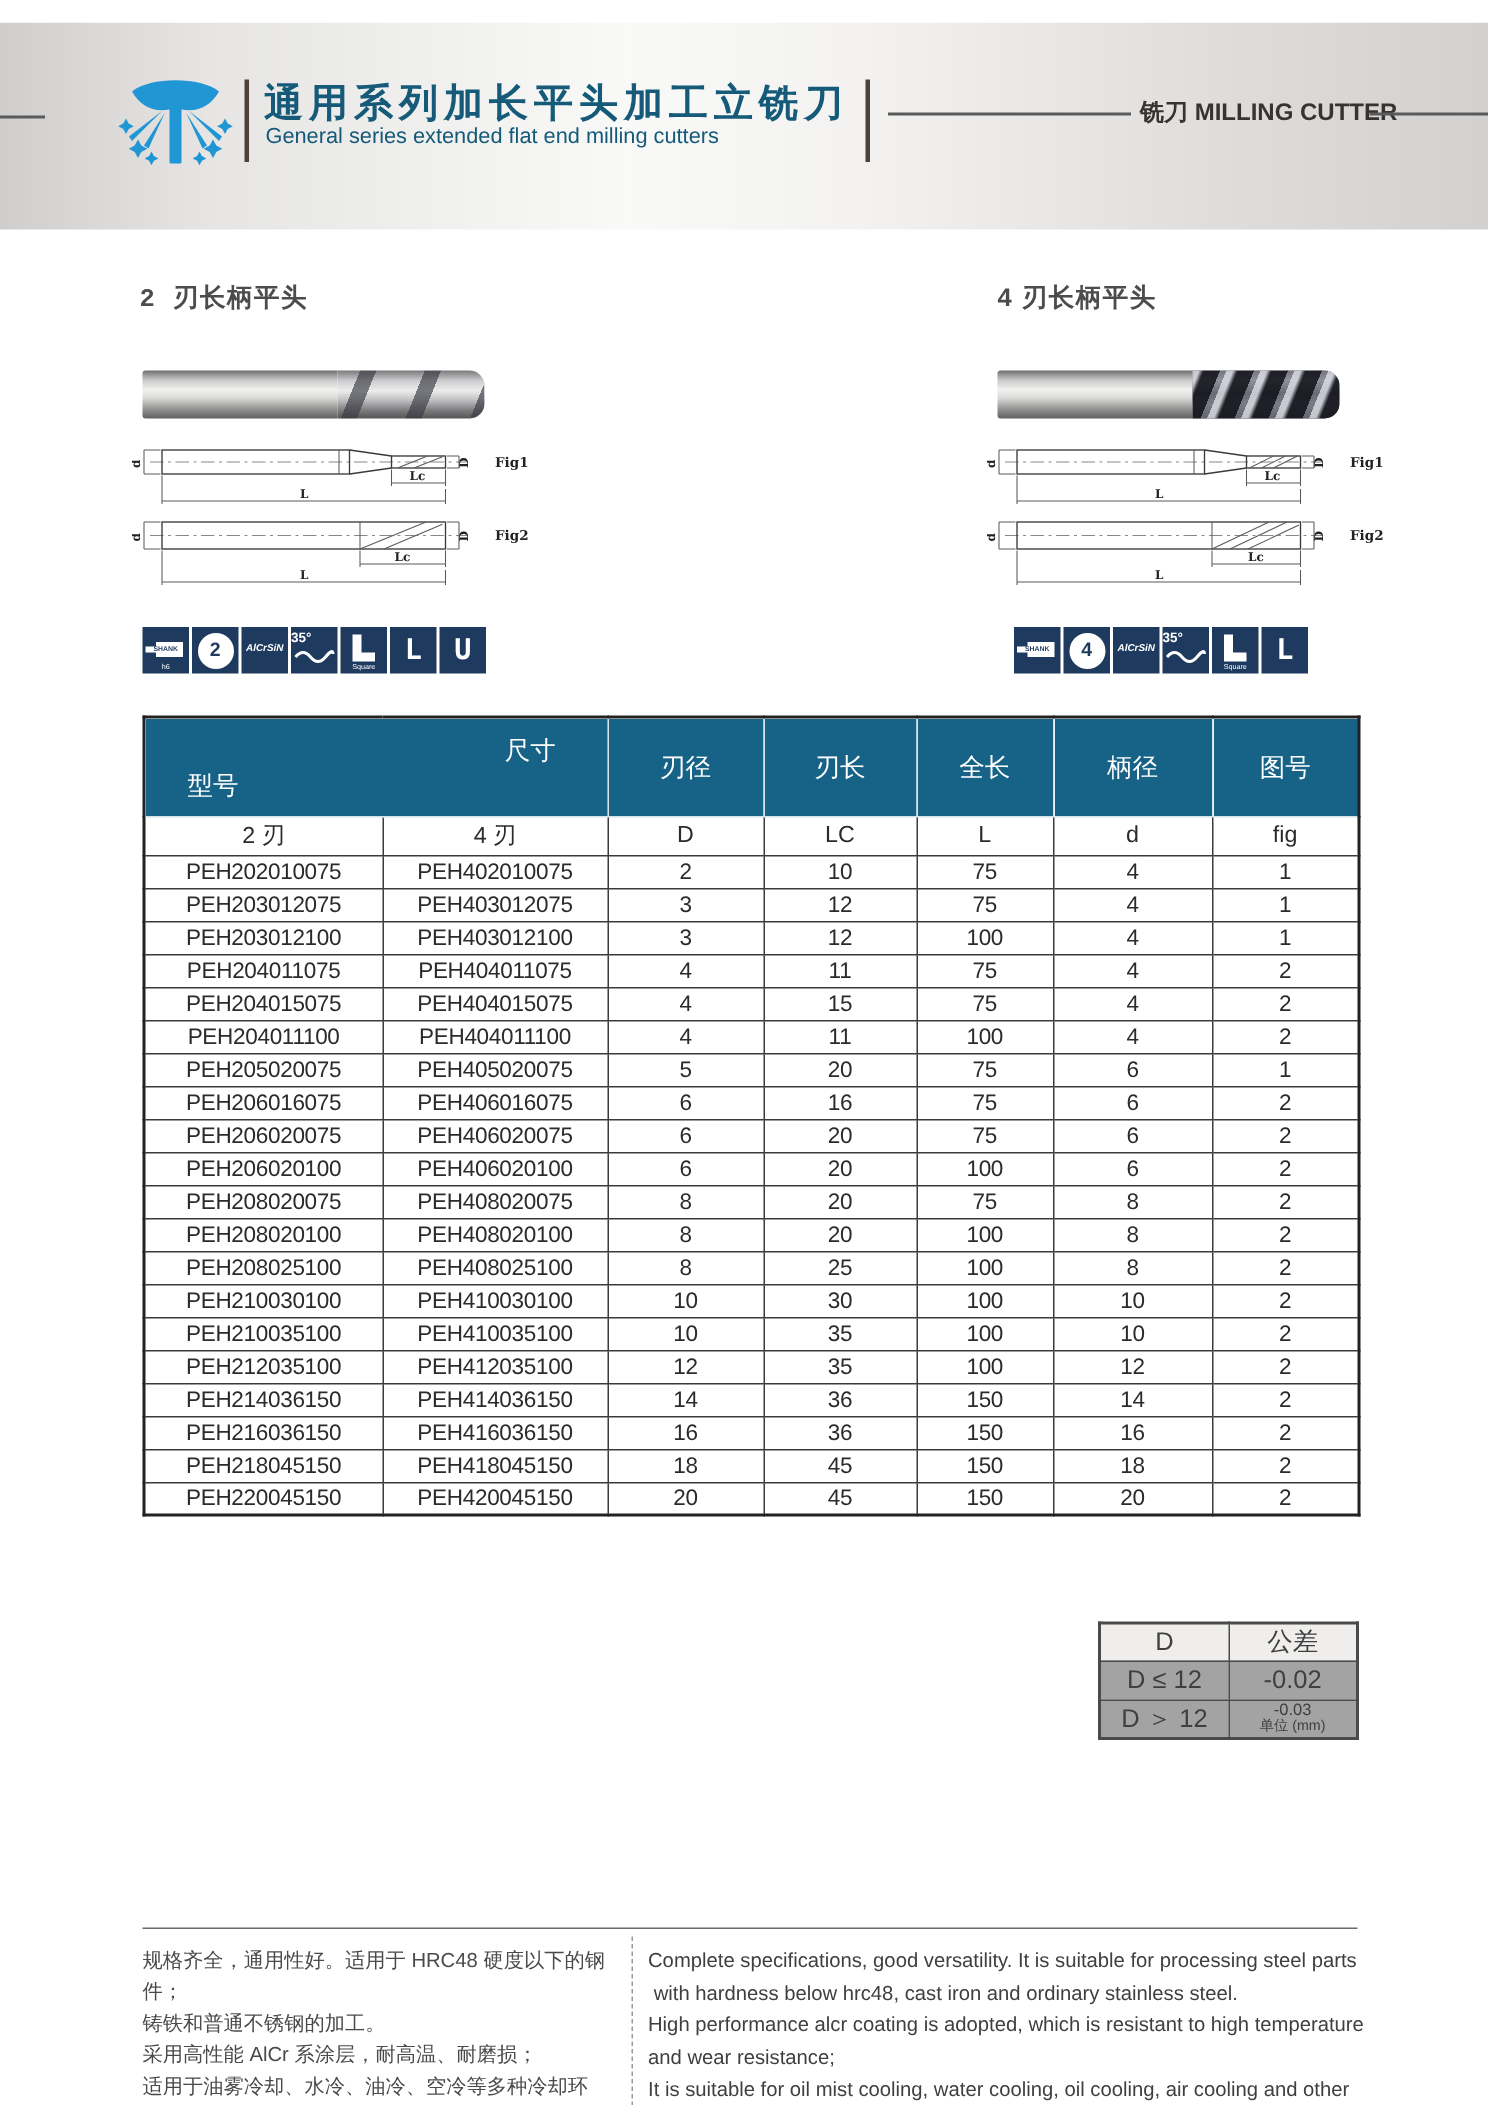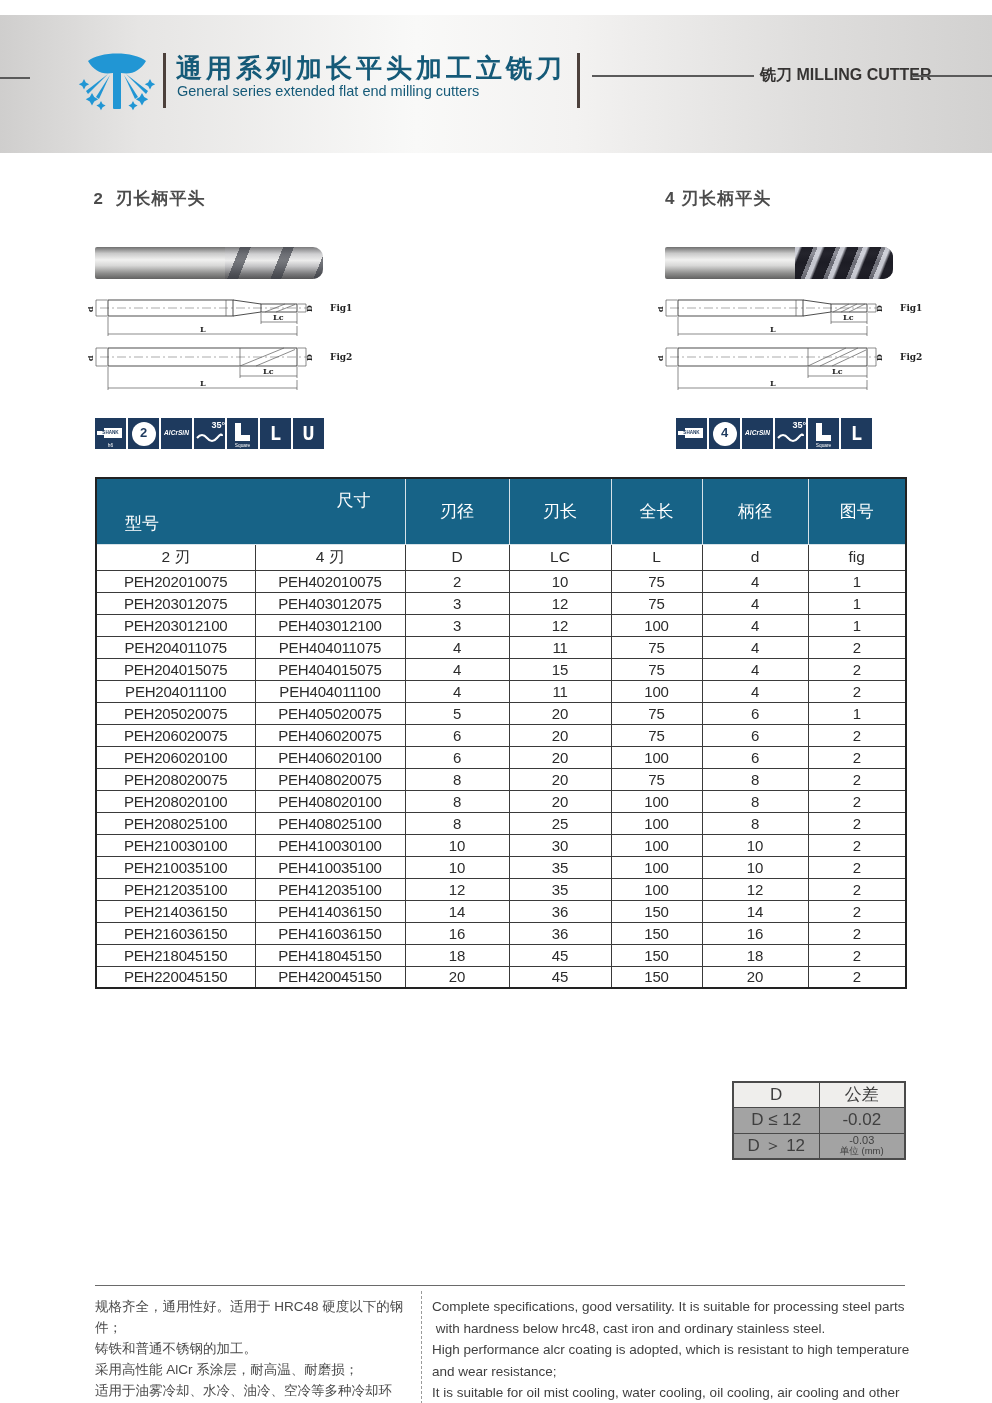--- a/index.html
+++ b/index.html
@@ -48,21 +48,21 @@
   .dcl { stroke:#888; stroke-width:0.7; stroke-dasharray:9 3 2 3; }
   .dtxt { font-family:"DejaVu Serif",serif; font-size:8px; font-weight:bold; fill:#222; }
   .figtxt { font-family:"DejaVu Serif",serif; font-size:9px; font-weight:bold; fill:#222; }
 
   
   .badge-row { position:absolute; top:403px; display:flex; gap:2px; }
   .badge-row.left { left:95px; } .badge-row.right { left:676px; }
   .badge { width:31px; height:31px; background:#1e3a5e; color:#fff; position:relative; overflow:hidden; flex:0 0 auto; }
   .badge .big { position:absolute; width:100%; text-align:center; font-weight:bold; }
   .b-coating .big { top:11px; font-size:6.6px; font-style:italic; letter-spacing:0; }
-  .b-helix .deg { position:absolute; top:2px; width:100%; text-align:right; font-size:9px; font-weight:bold; }
+  .b-helix .deg { position:absolute; top:2px; width:100%; text-align:left; font-size:9px; font-weight:bold; }
   .b-helix .sub, .b-square .sub, .b-shank .sub { position:absolute; bottom:1px; width:100%; text-align:center; font-size:4.8px; }
   .b-flutes .circle { position:absolute; left:3.5px; top:3.5px; width:24px; height:24px; border-radius:50%; background:#fff; }
   .b-flutes .num { position:absolute; width:100%; top:7px; text-align:center; font-size:13px; font-weight:bold; color:#1e3a5e; }
   .b-letter .big { top:4px; font-size:19px; font-family:"DejaVu Sans Mono",monospace; }
   .b-shank svg, .b-square svg { position:absolute; left:0; top:0; }
   .b-shank .slabel { position:absolute; top:12px; width:100%; text-align:center; font-size:4.6px; color:#1e3a5e; font-weight:bold; }
 
   
   .spec-table { position:absolute; left:95px; top:462px; width:810px; border-collapse:collapse; table-layout:fixed; }
   .spec-table th, .spec-table td { border:1px solid #3a3a3a; text-align:center; vertical-align:middle; overflow:hidden; }
@@ -409,20 +409,29 @@
         <tr>
           <td>PEH205020075</td>
           <td>PEH405020075</td>
           <td>5</td>
           <td>20</td>
           <td>75</td>
           <td>6</td>
           <td>1</td>
         </tr>
         <tr>
+          <td>PEH206016075</td>
+          <td>PEH406016075</td>
+          <td>6</td>
+          <td>16</td>
+          <td>75</td>
+          <td>6</td>
+          <td>2</td>
+        </tr>
+        <tr>
           <td>PEH206020075</td>
           <td>PEH406020075</td>
           <td>6</td>
           <td>20</td>
           <td>75</td>
           <td>6</td>
           <td>2</td>
         </tr>
         <tr>
           <td>PEH206020100</td>

